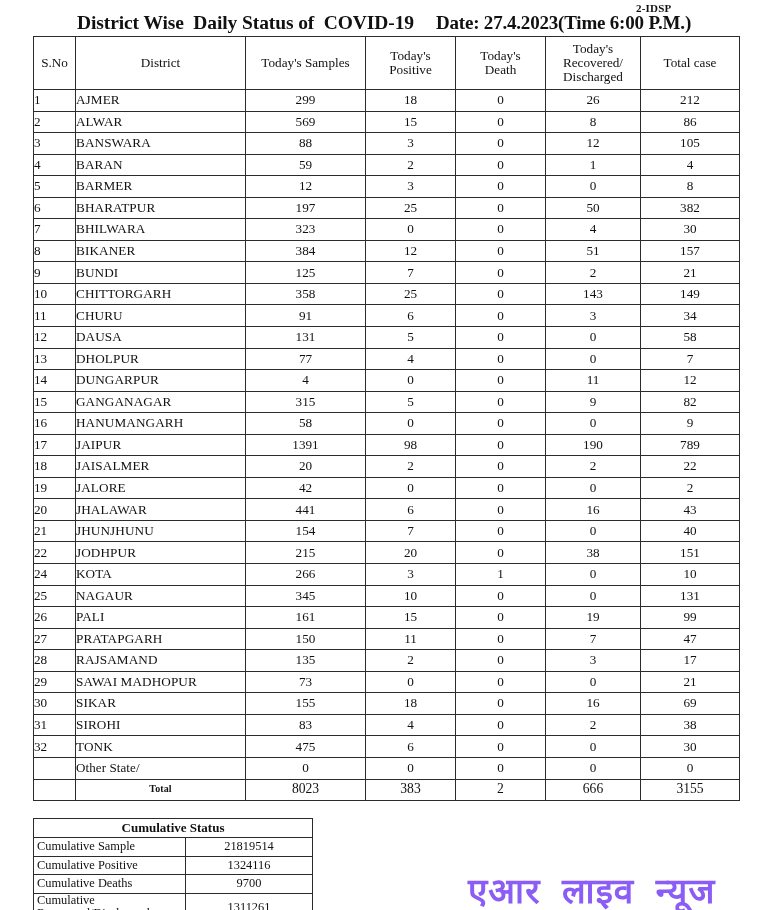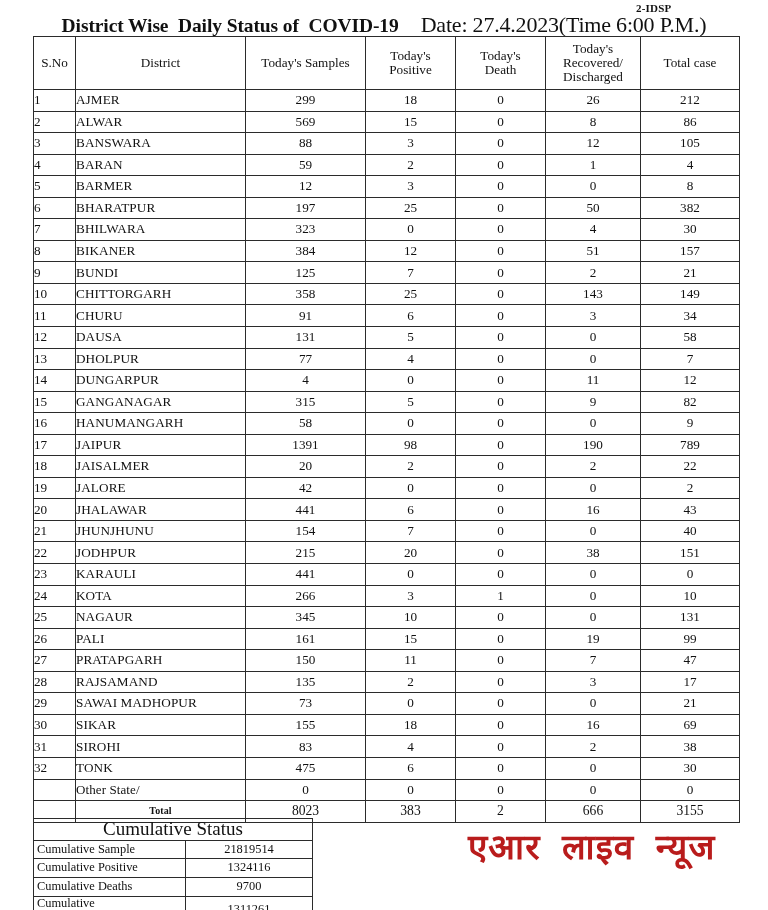--- a/index.html
+++ b/index.html
@@ -41,22 +41,22 @@
     justify-content: center;
     align-items: baseline;
   }
   #main-title {
     font-size: 19.5px;
     font-weight: bold;
     white-space: pre;
     letter-spacing: -0.1px;
   }
   #date-title {
-    font-size: 22px;
-    font-weight: normal;
+    font-size: 19px;
+    font-weight: bold;
     white-space: pre;
     margin-left: 22px;
     letter-spacing: -0.2px;
   }
 
   
   #main-table-wrap {
     position: absolute;
     top: 36px;
     left: 33px;
@@ -132,22 +132,22 @@
   table.cumulative td, table.cumulative th {
     border: 1px solid #2b2b2b;
     font-size: 12.4px;
     line-height: 1.1;
     height: 17.6px;
     padding: 0;
   }
   col.cum-label { width: 152px; }
   col.cum-value { width: 127px; }
   table.cumulative th.cum-title {
-    font-weight: normal;
-    font-size: 19px;
+    font-weight: bold;
+    font-size: 13px;
     height: 18px;
   }
   table.cumulative td.cum-label {
     text-align: left;
     padding-left: 3px;
   }
   table.cumulative td.cum-value {
     text-align: center;
   }
 
@@ -409,29 +409,20 @@
         <tr>
           <td class="sno">22</td>
           <td class="district">JODHPUR</td>
           <td>215</td>
           <td>20</td>
           <td>0</td>
           <td>38</td>
           <td>151</td>
         </tr>
         <tr>
-          <td class="sno">23</td>
-          <td class="district">KARAULI</td>
-          <td>441</td>
-          <td>0</td>
-          <td>0</td>
-          <td>0</td>
-          <td>0</td>
-        </tr>
-        <tr>
           <td class="sno">24</td>
           <td class="district">KOTA</td>
           <td>266</td>
           <td>3</td>
           <td>1</td>
           <td>0</td>
           <td>10</td>
         </tr>
         <tr>
           <td class="sno">25</td>
@@ -552,13 +543,13 @@
           <td class="cum-value">9700</td>
         </tr>
         <tr>
           <td class="cum-label">Cumulative Recovered/Discharged</td>
           <td class="cum-value">1311261</td>
         </tr>
       </tbody>
   </table>
 </div>
 
-<div id="watermark" style="color: #b91c1c;">एआर  लाइव  न्यूज</div>
+<div id="watermark" style="color: #8b5cf6; margin-top: 44px;">एआर  लाइव  न्यूज</div>
 
 </body></html>

